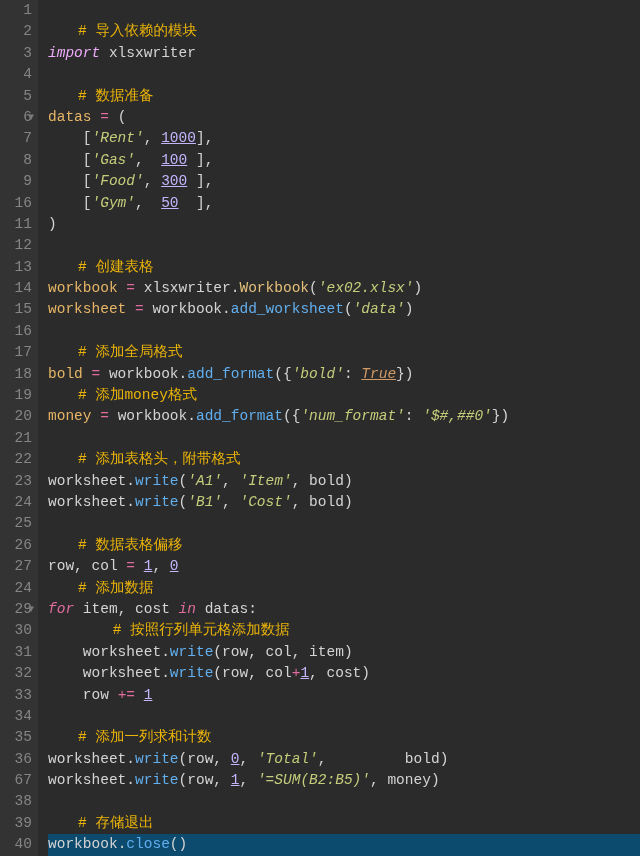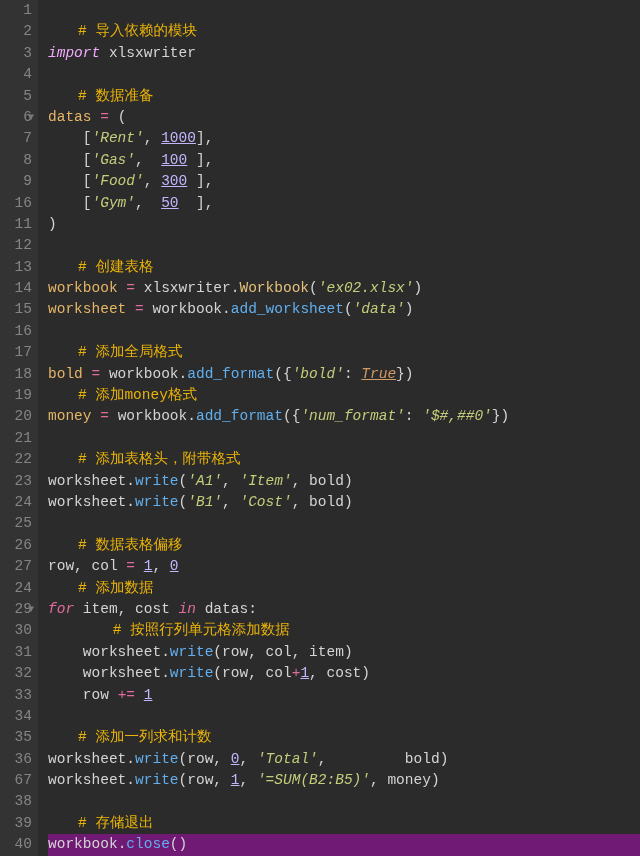--- a/index.html
+++ b/index.html
@@ -41,21 +41,21 @@
     flex: 1;
     padding-left: 10px;
     background: #2b2b2b;
     overflow: hidden;
   }
   .code-line {
     height: 21.4px;
     white-space: pre;
   }
   .hl-line {
-    background: #701a75;
+    background: #0c4a6e;
     display: inline-block;
     width: 100%;
   }
   .c-comment { color: #eab308; margin-left: 30px; }
   .c-keyword { color: #e06c9e; font-style: italic; }
   .c-import { color: #f0abfc; font-style: italic; }
   .c-ident { color: #d4d4d4; }
   .c-var { color: #e6b566; }
   .c-string { color: #c5cc7a; font-style: italic; }
   .c-number { color: #c4b5fd; text-decoration: underline; }

